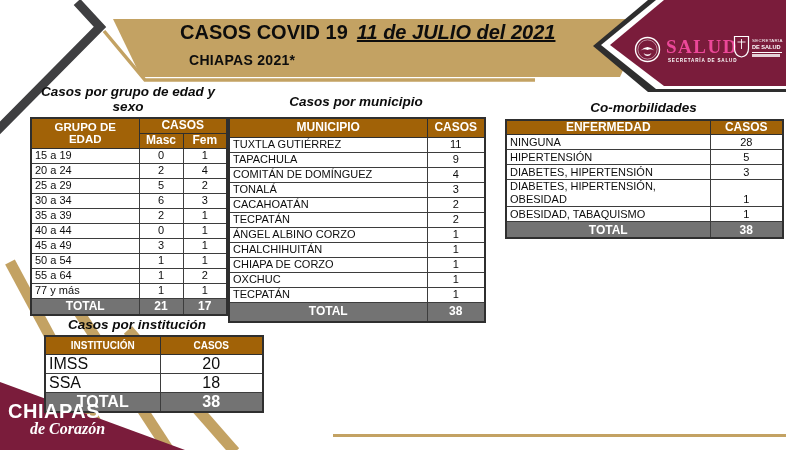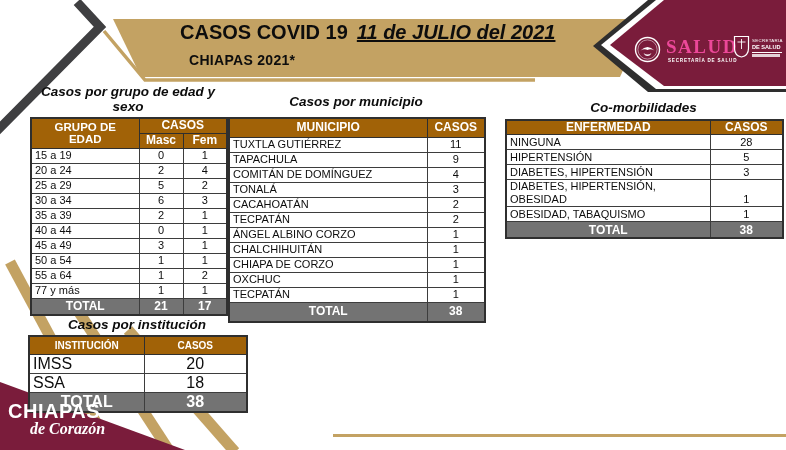--- a/index.html
+++ b/index.html
@@ -54,21 +54,21 @@
   #muni-table tfoot tr{height:20px;}
 
   #comorb-table{left:505px;top:119px;width:277px;}
   #comorb-table thead tr{height:14px;}
   #comorb-table thead th{font-size:12px;line-height:12px;}
   #comorb-table tbody tr{height:15px;}
   #comorb-table td{vertical-align:bottom;}
   #comorb-table td.name{padding-right:16px;}
   #comorb-table tfoot tr{height:17px;}
 
-  #inst-table{left:28px;top:335px;width:218px;}
+  #inst-table{left:44px;top:335px;width:218px;}
   #inst-table thead tr{height:18px;}
   #inst-table thead th{font-size:10px;}
   #inst-table tbody tr{height:19px;}
   #inst-table td{font-size:16px;}
   #inst-table tfoot tr{height:20px;}
 
   
   #chiapas-word{left:8px;top:400px;font-size:20px;font-weight:bold;color:#fff;letter-spacing:.5px;}
   #corazon-word{left:30px;top:420px;font-family:"Liberation Serif",serif;font-style:italic;
                 font-size:16px;font-weight:bold;color:#fff;}

